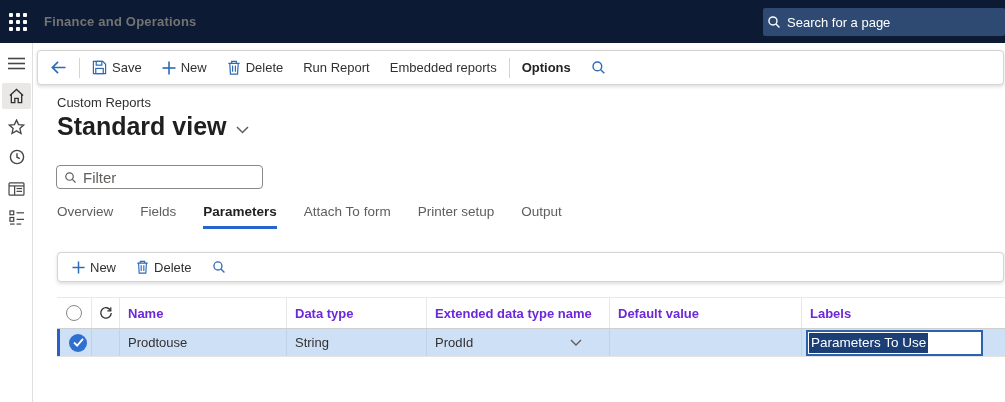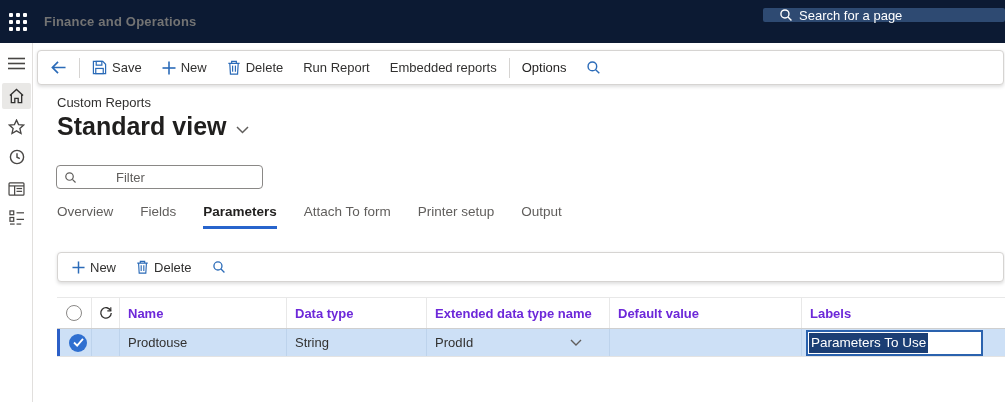--- a/index.html
+++ b/index.html
@@ -7,49 +7,49 @@
   .screen {
     position:relative; width:1005px; height:402px; overflow:hidden;
     background:#fff; font-family:"Liberation Sans", sans-serif;
   }
 
   
   .topbar { position:absolute; left:0; top:0; width:100%; height:43px; background:#0c1a33; display:flex; align-items:center; }
   .waffle { margin-left:9px; display:grid; grid-template-columns:repeat(3,4px); grid-gap:3px; cursor:pointer; }
   .waffle i { width:4px; height:4px; background:#fff; border-radius:1px; display:block; }
   .topbar-title { color:#737373; font-size:13px; font-weight:700; margin-left:17px; letter-spacing:.2px; }
-  .topbar-search { position:absolute; left:763px; top:8px; width:242px; height:14px; background:#2e4a72; border-radius:2px;
-    display:flex; align-items:center; gap:6px; padding-left:16px; color:#fff; font-size:13px; cursor:text; }
+  .topbar-search { position:absolute; left:763px; top:8px; width:242px; height:28px; background:#2e4a72; border-radius:2px;
+    display:flex; align-items:center; gap:6px; padding-left:4px; color:#fff; font-size:13px; cursor:text; }
 
   
   .sidebar { position:absolute; left:0; top:43px; width:33px; bottom:0; background:#fff; border-right:1px solid #e1dfdd; }
   .side-icon { position:absolute; left:2px; width:29px; height:26px; display:flex; align-items:center; justify-content:center; color:#484644; cursor:pointer; }
   .side-icon.active { background:#e9e8e6; border-radius:2px; color:#323130; }
 
   
   .toolbar { position:absolute; left:37px; right:1px; top:50px; height:35px; background:#fff;
     border:1px solid #d6d4d2; border-radius:4px; box-shadow:0 1.6px 3.6px rgba(0,0,0,.13);
     display:flex; align-items:center; font-size:13px; color:#323130; padding-left:6px; }
   .tb-btn { display:flex; align-items:center; gap:5px; padding:0 10px; height:100%; cursor:pointer; white-space:nowrap; }
   .tb-btn .ic { color:#2b6bb8; display:flex; }
   .tb-divider { width:1px; height:20px; background:#d6d4d2; margin:0 2px; }
-  .tb-bold { font-weight:400; color:#252423; }
+  .tb-bold { font-weight:700; color:#252423; }
   .back-btn { color:#2b6bb8; padding:0 10px 0 6px; display:flex; align-items:center; cursor:pointer; height:100%; }
 
   
   .caption { position:absolute; left:57px; top:95px; font-size:13px; color:#323130; }
   .title-row { position:absolute; left:57px; top:112px; display:flex; align-items:center; gap:9px; cursor:pointer; }
   .title { font-size:25px; font-weight:600; color:#201f1e; }
   .title-chevron { color:#605e5c; margin-top:6px; display:flex; }
 
   
   .filter { position:absolute; left:56px; top:165px; width:207px; height:24px; border:1px solid #8a8886; border-radius:4px;
     display:flex; align-items:center; gap:6px; padding-left:7px; background:#fff; }
   .filter .ic { color:#605e5c; display:flex; }
-  .filter input { border:none; outline:none; flex:1; font-size:13px; font-family:"Liberation Sans",sans-serif; color:#323130; background:transparent; min-width:0;margin-left:33px; }
+  .filter input { border:none; outline:none; flex:1; font-size:15px; font-family:"Liberation Sans",sans-serif; color:#323130; background:transparent; min-width:0; }
   .filter input::placeholder { color:#605e5c; }
 
   
   .tabs { position:absolute; left:57px; top:204px; display:flex; gap:27px; font-size:13.5px; color:#605e5c; }
   .tab { padding-bottom:7px; border-bottom:3px solid transparent; cursor:pointer; white-space:nowrap; }
   .tab.active { color:#201f1e; font-weight:600; border-bottom-color:#2764cc; }
 
   
   .grid-toolbar { position:absolute; left:57px; right:1px; top:252px; height:30px; background:#fff;
     border:1px solid #d6d4d2; border-radius:4px; box-shadow:0 1.6px 3.6px rgba(0,0,0,.13);

